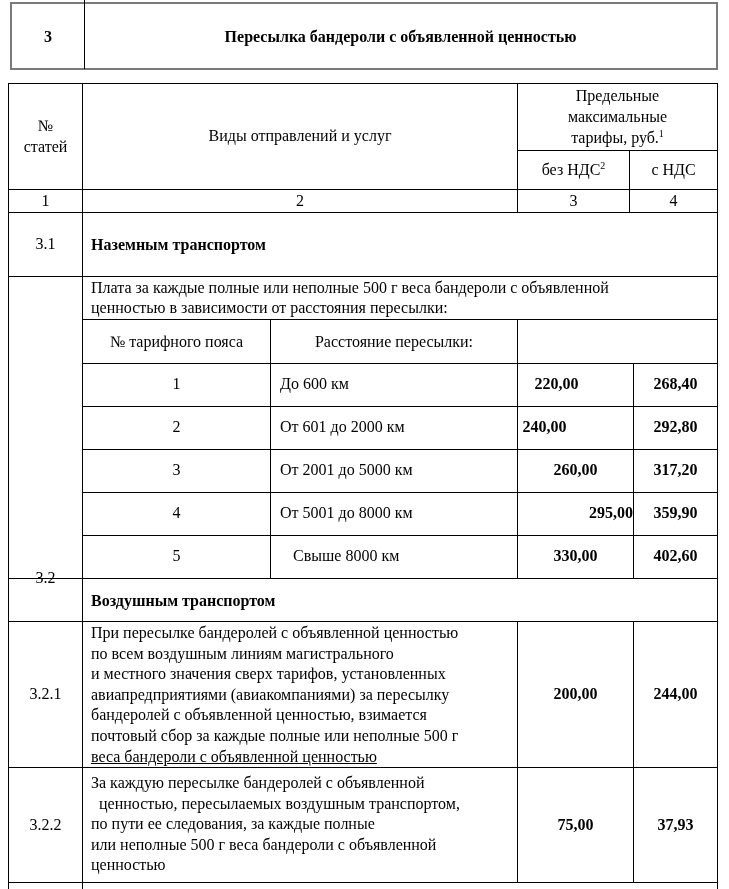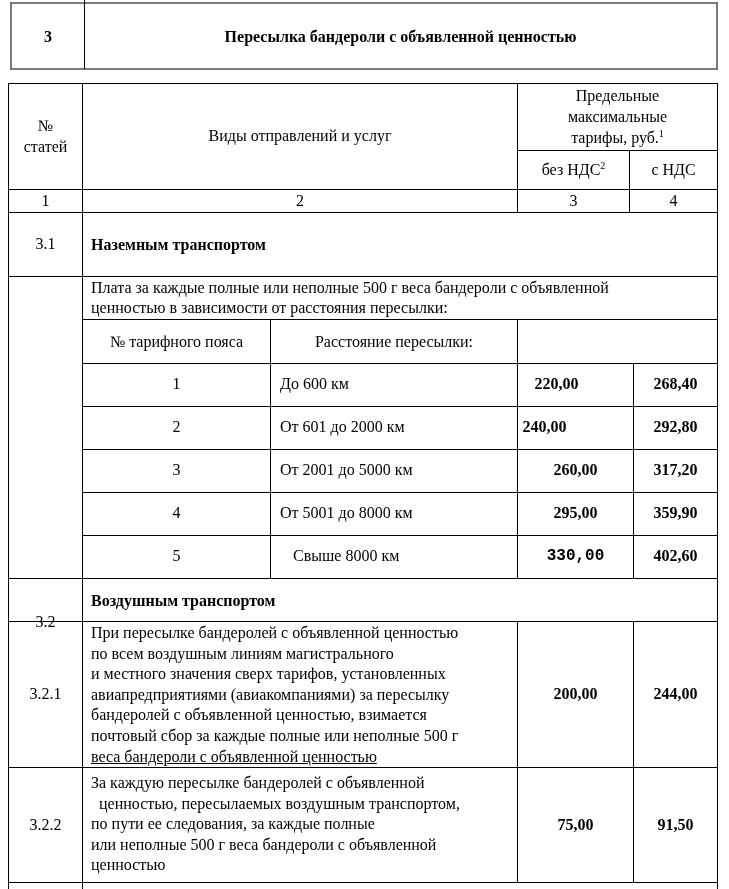--- a/index.html
+++ b/index.html
@@ -103,33 +103,33 @@
   </div>
   <div>
     <div class="t c" style="left:83px;top:460px;width:187px;">3</div>
     <div class="t" style="left:280px;top:460px;">От 2001 до 5000 км</div>
     <div class="t c b" style="left:518px;top:460px;width:115px;">260,00</div>
     <div class="t c b" style="left:634px;top:460px;width:83px;">317,20</div>
   </div>
   <div>
     <div class="t c" style="left:83px;top:503px;width:187px;">4</div>
     <div class="t" style="left:280px;top:503px;">От 5001 до 8000 км</div>
-    <div class="t c b" style="left:518px;top:503px;width:115px;">295,00</div>
+    <div class="t c b" style="left:518px;top:503px;width:115px;text-align:right;">295,00</div>
     <div class="t c b" style="left:634px;top:503px;width:83px;">359,90</div>
   </div>
   <div>
     <div class="t c" style="left:83px;top:546px;width:187px;">5</div>
     <div class="t" style="left:280px;top:546px;margin-left:13px;">Свыше 8000 км</div>
-    <div class="t c b" style="left:518px;top:546px;width:115px;font-family:Liberation Mono, monospace;">330,00</div>
+    <div class="t c b" style="left:518px;top:546px;width:115px;">330,00</div>
     <div class="t c b" style="left:634px;top:546px;width:83px;">402,60</div>
   </div>
 </div>
 
 <div>
-  <div class="t c" style="left:9px;top:612px;width:73px;font-family:Liberation Serif, serif;">3.2</div>
+  <div class="t c" style="left:9px;top:568px;width:73px;font-family:Liberation Serif, serif;">3.2</div>
   <div class="t b" style="left:91px;top:591px;">Воздушным транспортом</div>
 
   <div>
     <div class="t c" style="left:9px;top:684px;width:73px;">3.2.1</div>
     <div class="para" style="left:91px;top:623px;">При пересылке бандеролей с объявленной ценностью</div>
     <div class="para" style="left:91px;top:643.6px;">по всем воздушным линиям магистрального</div>
     <div class="para" style="left:91px;top:664.2px;">и местного значения сверх тарифов, установленных</div>
     <div class="para" style="left:91px;top:684.8px;">авиапредприятиями (авиакомпаниями) за пересылку</div>
     <div class="para" style="left:91px;top:705.4px;">бандеролей с объявленной ценностью, взимается</div>
     <div class="para" style="left:91px;top:726px;">почтовый сбор за каждые полные или неполные 500 г</div>
@@ -139,15 +139,15 @@
   </div>
 
   <div>
     <div class="t c" style="left:9px;top:815px;width:73px;">3.2.2</div>
     <div class="para" style="left:91px;top:773px;">За каждую пересылке бандеролей с объявленной</div>
     <div class="para" style="left:99px;top:793.6px;">ценностью, пересылаемых воздушным транспортом,</div>
     <div class="para" style="left:91px;top:814.2px;">по пути ее следования, за каждые полные</div>
     <div class="para" style="left:91px;top:834.8px;">или неполные 500 г веса бандероли с объявленной</div>
     <div class="para" style="left:91px;top:855.4px;">ценностью</div>
     <div class="t c b" style="left:518px;top:815px;width:115px;">75,00</div>
-    <div class="t c b" style="left:634px;top:815px;width:83px;">91,50</div>
+    <div class="t c b" style="left:634px;top:815px;width:83px;">37,93</div>
   </div>
 </div>
 
 </body></html>

